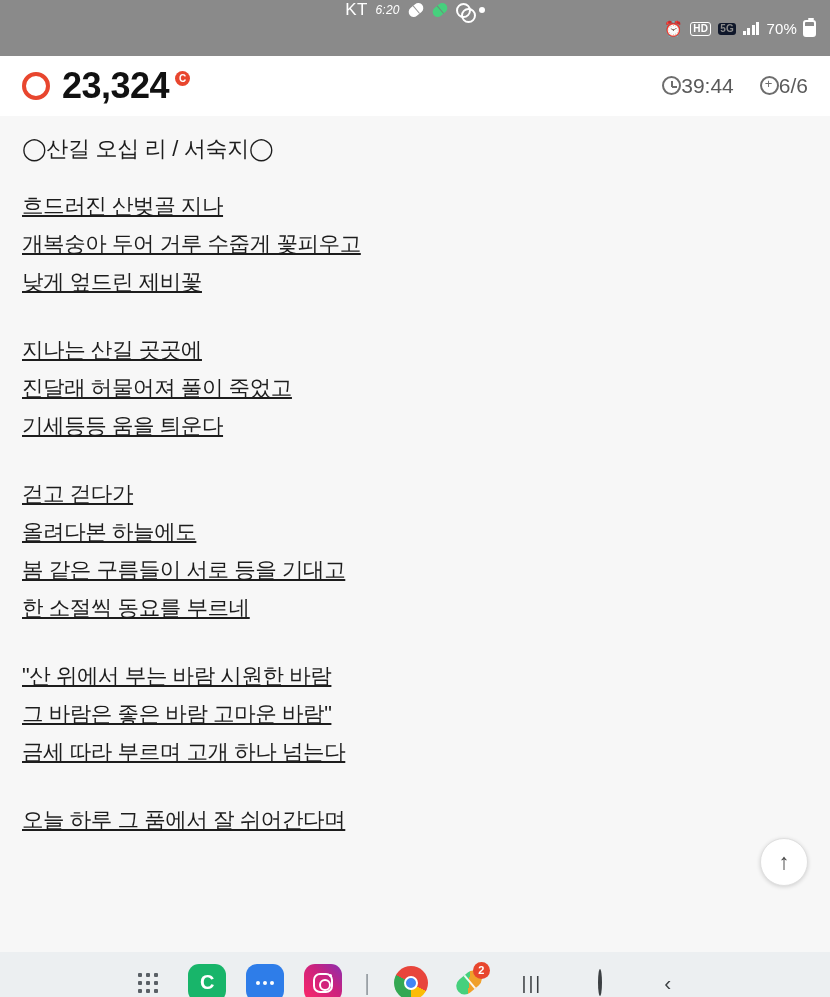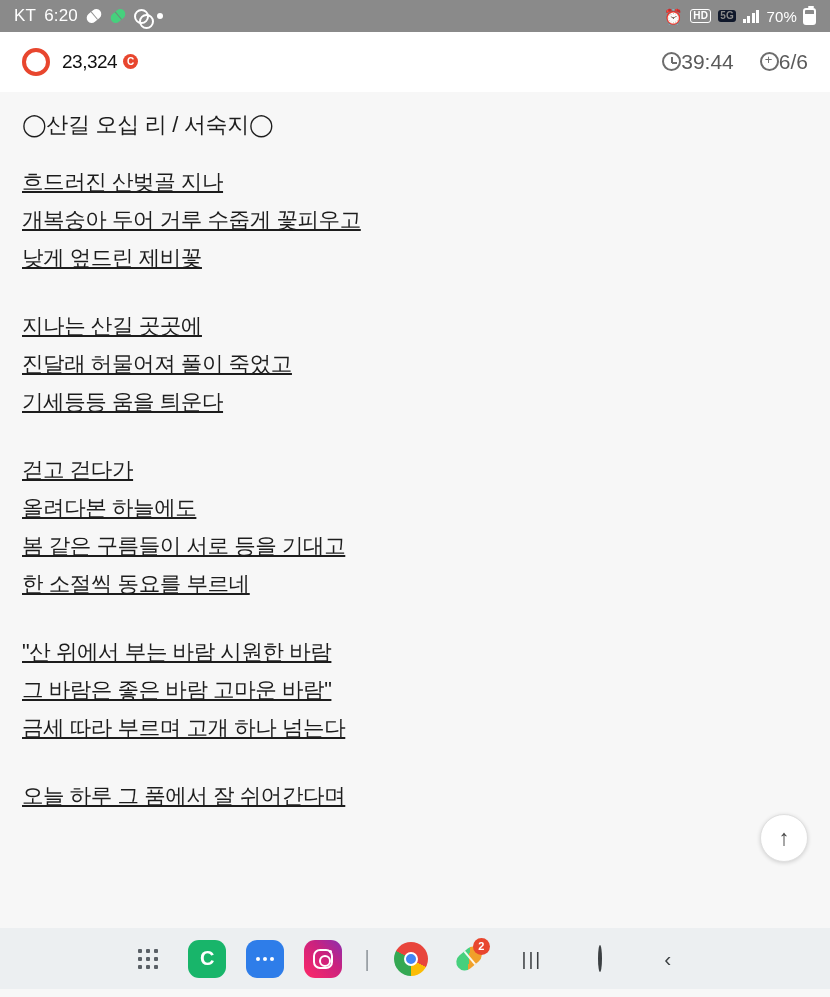--- a/index.html
+++ b/index.html
@@ -6,32 +6,33 @@
   html, body {
     width: 830px;
     height: 997px;
     overflow: hidden;
     font-family: "Liberation Sans", sans-serif;
     background: #f7f7f7;
   }
 
   
   .statusbar {
-    height: 32px;
+    height: 56px;
     background: #8a8a8a;
     color: #ffffff;
     display: flex;
     align-items: center;
     padding: 0 14px;
     font-size: 17px;
     letter-spacing: 0.2px;
+    flex-direction: column;
   }
   .sb-left { display: flex; align-items: center; gap: 8px; }
   .sb-carrier { font-size: 17px; }
-  .sb-time { font-size: 17px; }
+  .sb-time { font-size: 12px; font-style: italic; }
   .sb-right { margin-left: auto; display: flex; align-items: center; gap: 7px; font-size: 14px; }
   .pill-ico {
     display: inline-block;
     width: 16px; height: 10px;
     border-radius: 6px;
     background: #ffffff;
     transform: rotate(-40deg);
     position: relative;
   }
   .pill-ico.green { background: #46d07d; }
@@ -114,22 +115,22 @@
     padding: 0 22px;
     border-bottom: 1px solid #ffffff;
   }
   .count-group { display: flex; align-items: center; gap: 12px; }
   .ring {
     width: 28px; height: 28px;
     border: 4px solid #e8462e;
     border-radius: 50%;
   }
   .count-num {
-    font-size: 19px;
-    font-weight: normal;
+    font-size: 36px;
+    font-weight: bold;
     color: #111;
     letter-spacing: -0.5px;
   }
   .c-badge {
     width: 15px; height: 15px;
     background: #e8462e;
     color: #fff;
     border-radius: 50%;
     font-size: 10px;
     display: flex; align-items: center; justify-content: center;

